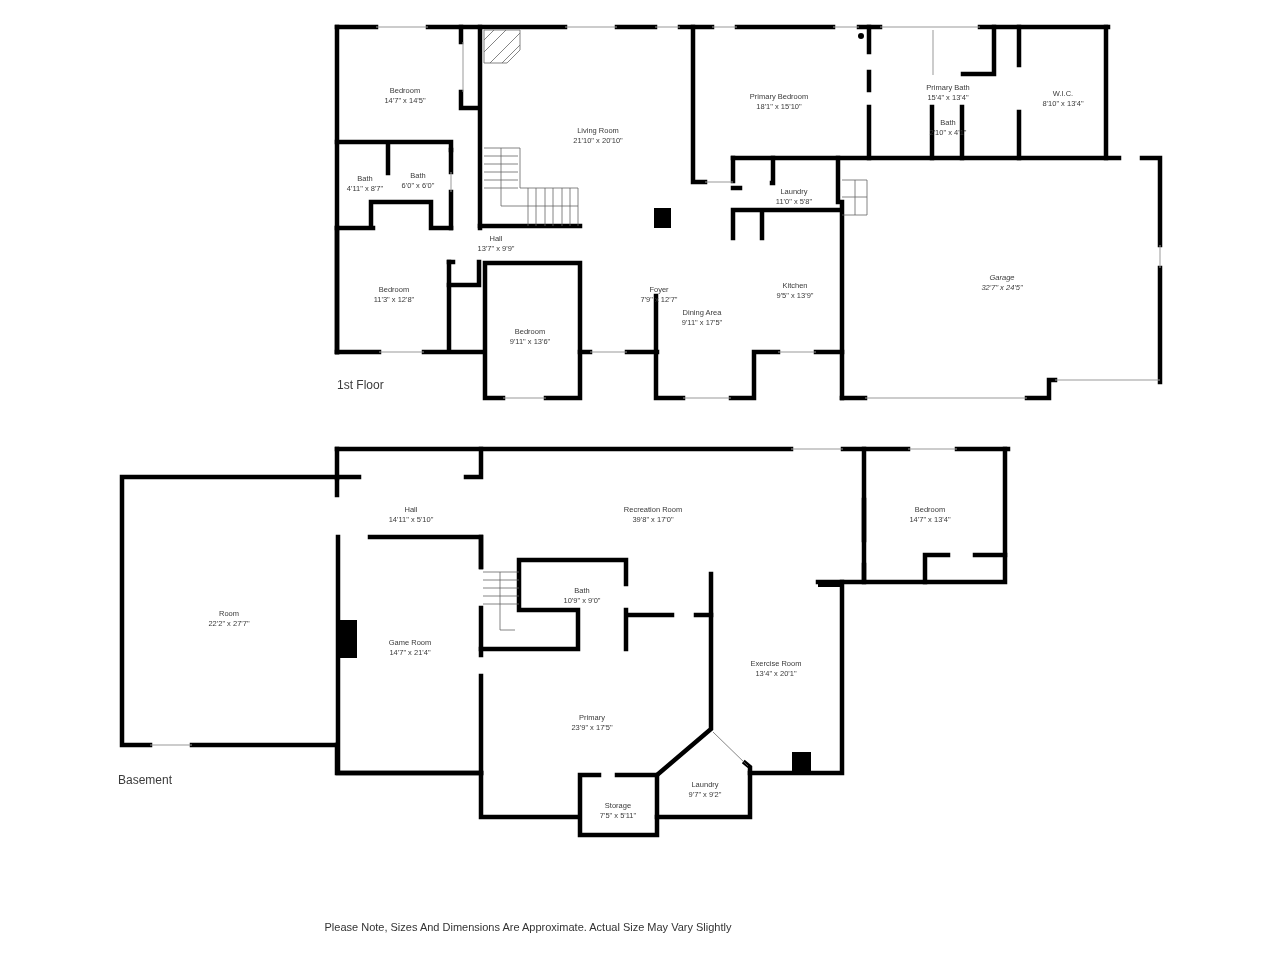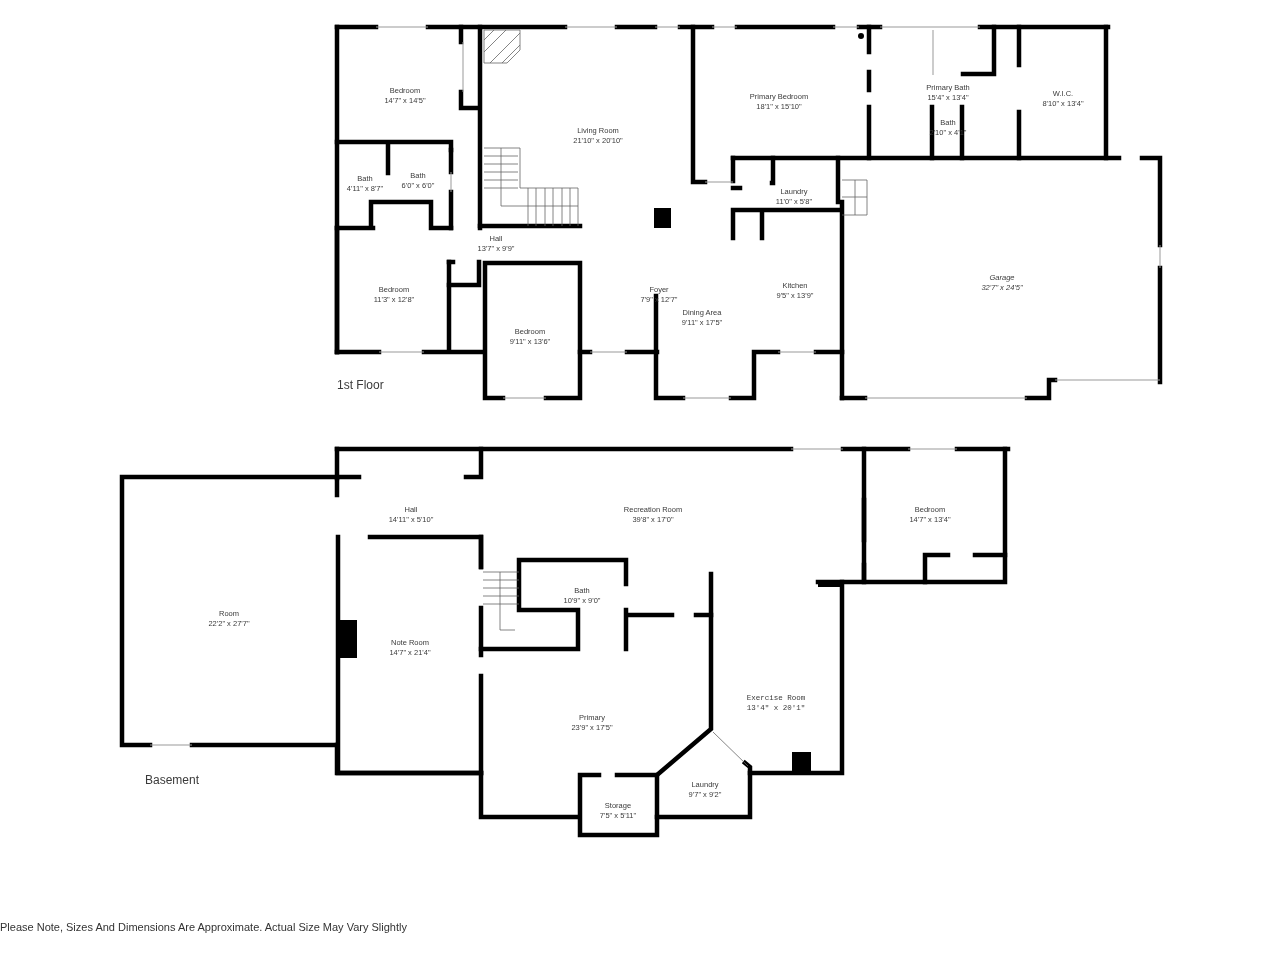--- a/index.html
+++ b/index.html
@@ -1,21 +1,21 @@
 <!DOCTYPE html>
 <html><head>
 <meta charset="utf-8">
 <style>
   html, body { margin:0; padding:0; background:#ffffff; }
   body { width:1280px; height:960px; position:relative; overflow:hidden; font-family:"Liberation Sans", "DejaVu Sans", sans-serif; color:#333; }
   svg.plan { position:absolute; left:0; top:0; }
   .room { position:absolute; text-align:center; transform:translate(-50%,-50%); font-size:7.5px; line-height:10px; color:#3a3a3a; white-space:nowrap; }
   .room .dim { display:block; }
   .floor-label { position:absolute; font-size:12px; color:#3a3a3a; }
-  .note { position:absolute; left:0; width:1056px; top:921px; text-align:left; font-size:11px; color:#333; }
+  .note { position:absolute; left:0; width:1056px; top:921px; text-align:center; font-size:11px; color:#333; }
 </style>
 </head>
 <body>
 
 <svg class="plan" width="1280" height="960">
   <g stroke="#000" stroke-width="4.5" fill="none" stroke-linecap="square">
 
     <path d="M337 27 H376 M428 27 H565 M617 27 H655 M680 27 H712 M737 27 H833 M859 27 H880 M980 27 H1108"></path>
 
     <path d="M337 27 V352"></path>
@@ -116,21 +116,21 @@
 <div class="room" style="left:618px; top:295px;margin-left:41px;"><span>Foyer</span><span class="dim">7'9" x 12'7"</span></div>
 <div class="room" style="left:702px; top:318px;"><span>Dining Area</span><span class="dim">9'11" x 17'5"</span></div>
 <div class="room" style="left:795px; top:291px;"><span>Kitchen</span><span class="dim">9'5" x 13'9"</span></div>
 <div class="room" style="left:1002px; top:283px;font-style:italic;"><span>Garage</span><span class="dim">32'7" x 24'5"</span></div>
 <div class="floor-label" style="left:337px; top:378px;">1st Floor</div>
 
 <div class="room" style="left:229px; top:619px;text-align:center;"><span>Room</span><span class="dim">22'2" x 27'7"</span></div>
 <div class="room" style="left:411px; top:515px;"><span>Hall</span><span class="dim">14'11" x 5'10"</span></div>
 <div class="room" style="left:653px; top:515px;"><span>Recreation Room</span><span class="dim">39'8" x 17'0"</span></div>
 <div class="room" style="left:930px; top:515px;"><span>Bedroom</span><span class="dim">14'7" x 13'4"</span></div>
-<div class="room" style="left:410px; top:648px;"><span>Note Room</span><span class="dim">14'7" x 21'4"</span></div>
+<div class="room" style="left:410px; top:648px;"><span>Game Room</span><span class="dim">14'7" x 21'4"</span></div>
 <div class="room" style="left:582px; top:596px;"><span>Bath</span><span class="dim">10'9" x 9'0"</span></div>
-<div class="room" style="left:776px; top:703px;font-family:Liberation Mono, monospace;"><span>Exercise Room</span><span class="dim">13'4" x 20'1"</span></div>
+<div class="room" style="left:776px; top:669px;"><span>Exercise Room</span><span class="dim">13'4" x 20'1"</span></div>
 <div class="room" style="left:592px; top:723px;"><span>Primary</span><span class="dim">23'9" x 17'5"</span></div>
 <div class="room" style="left:705px; top:790px;"><span>Laundry</span><span class="dim">9'7" x 9'2"</span></div>
 <div class="room" style="left:618px; top:811px;"><span>Storage</span><span class="dim">7'5" x 5'11"</span></div>
-<div class="floor-label" style="left:118px; top:773px;margin-left:27px;">Basement</div>
+<div class="floor-label" style="left:118px; top:773px;">Basement</div>
 
 <div class="note">Please Note, Sizes And Dimensions Are Approximate. Actual Size May Vary Slightly</div>
 
 </body></html>

